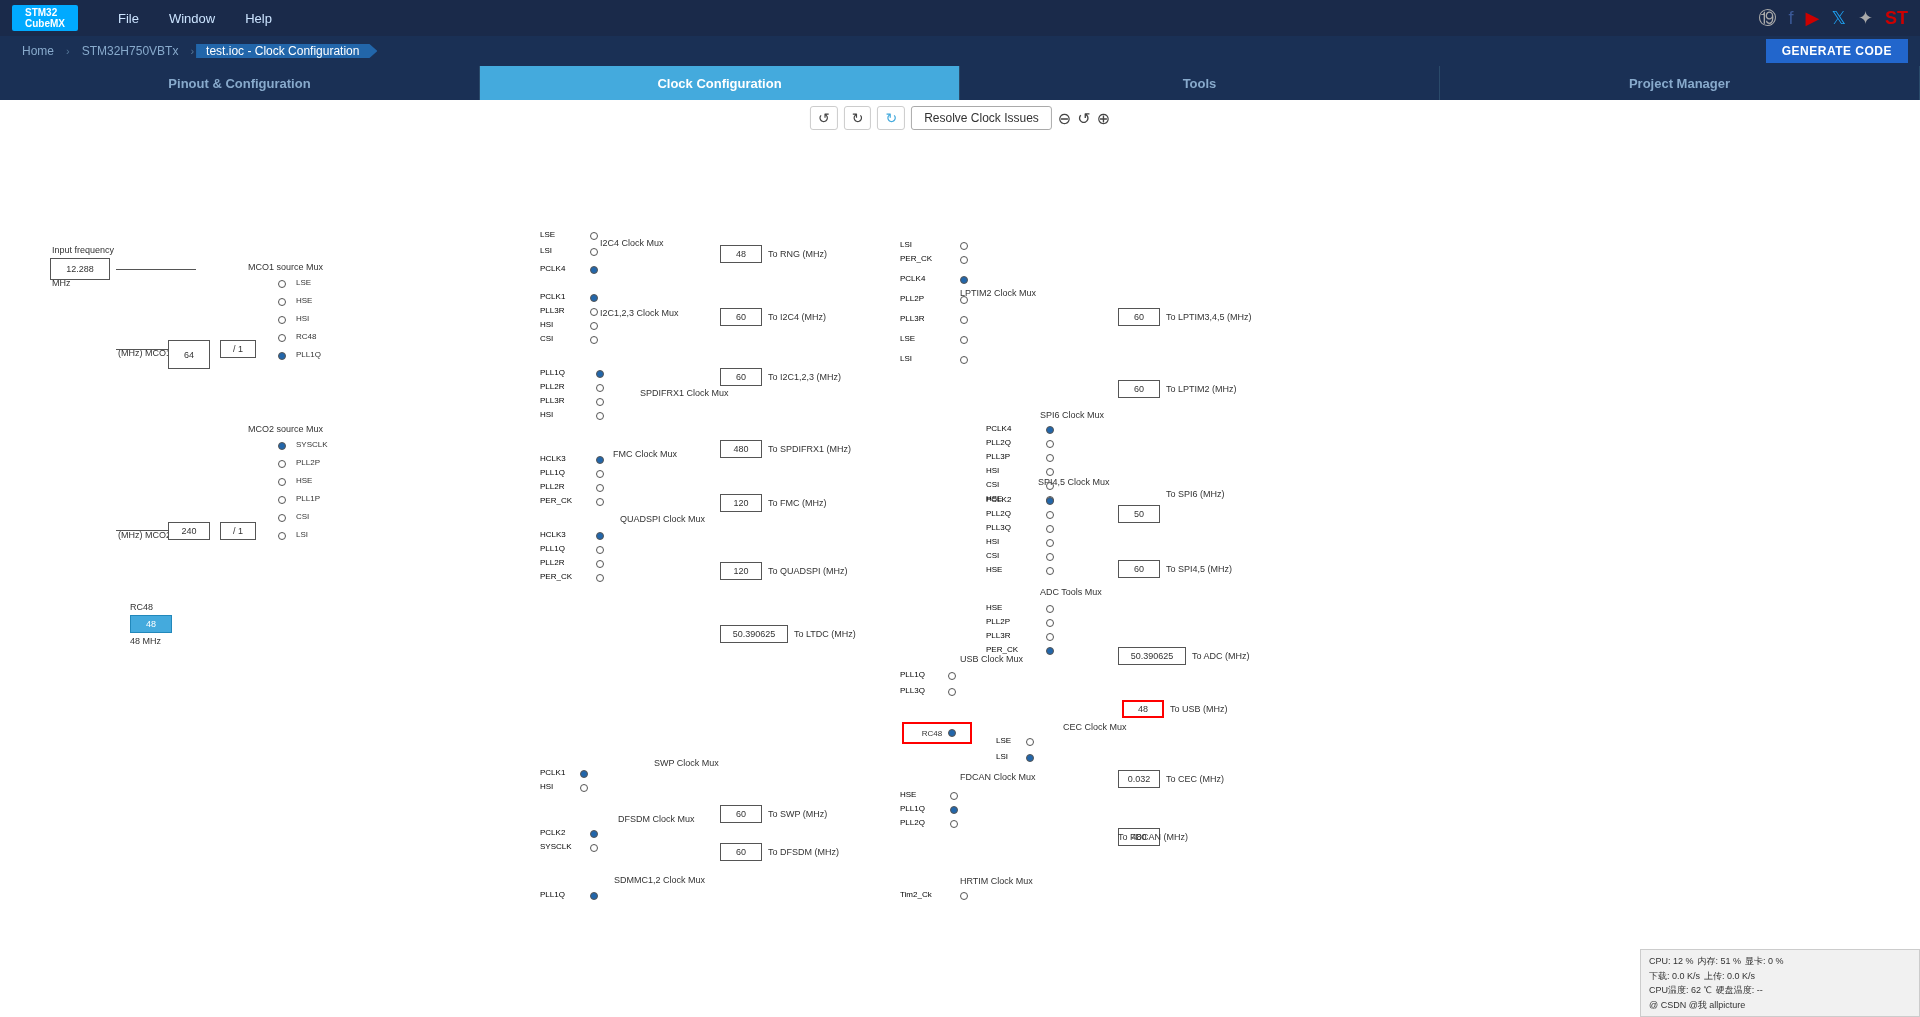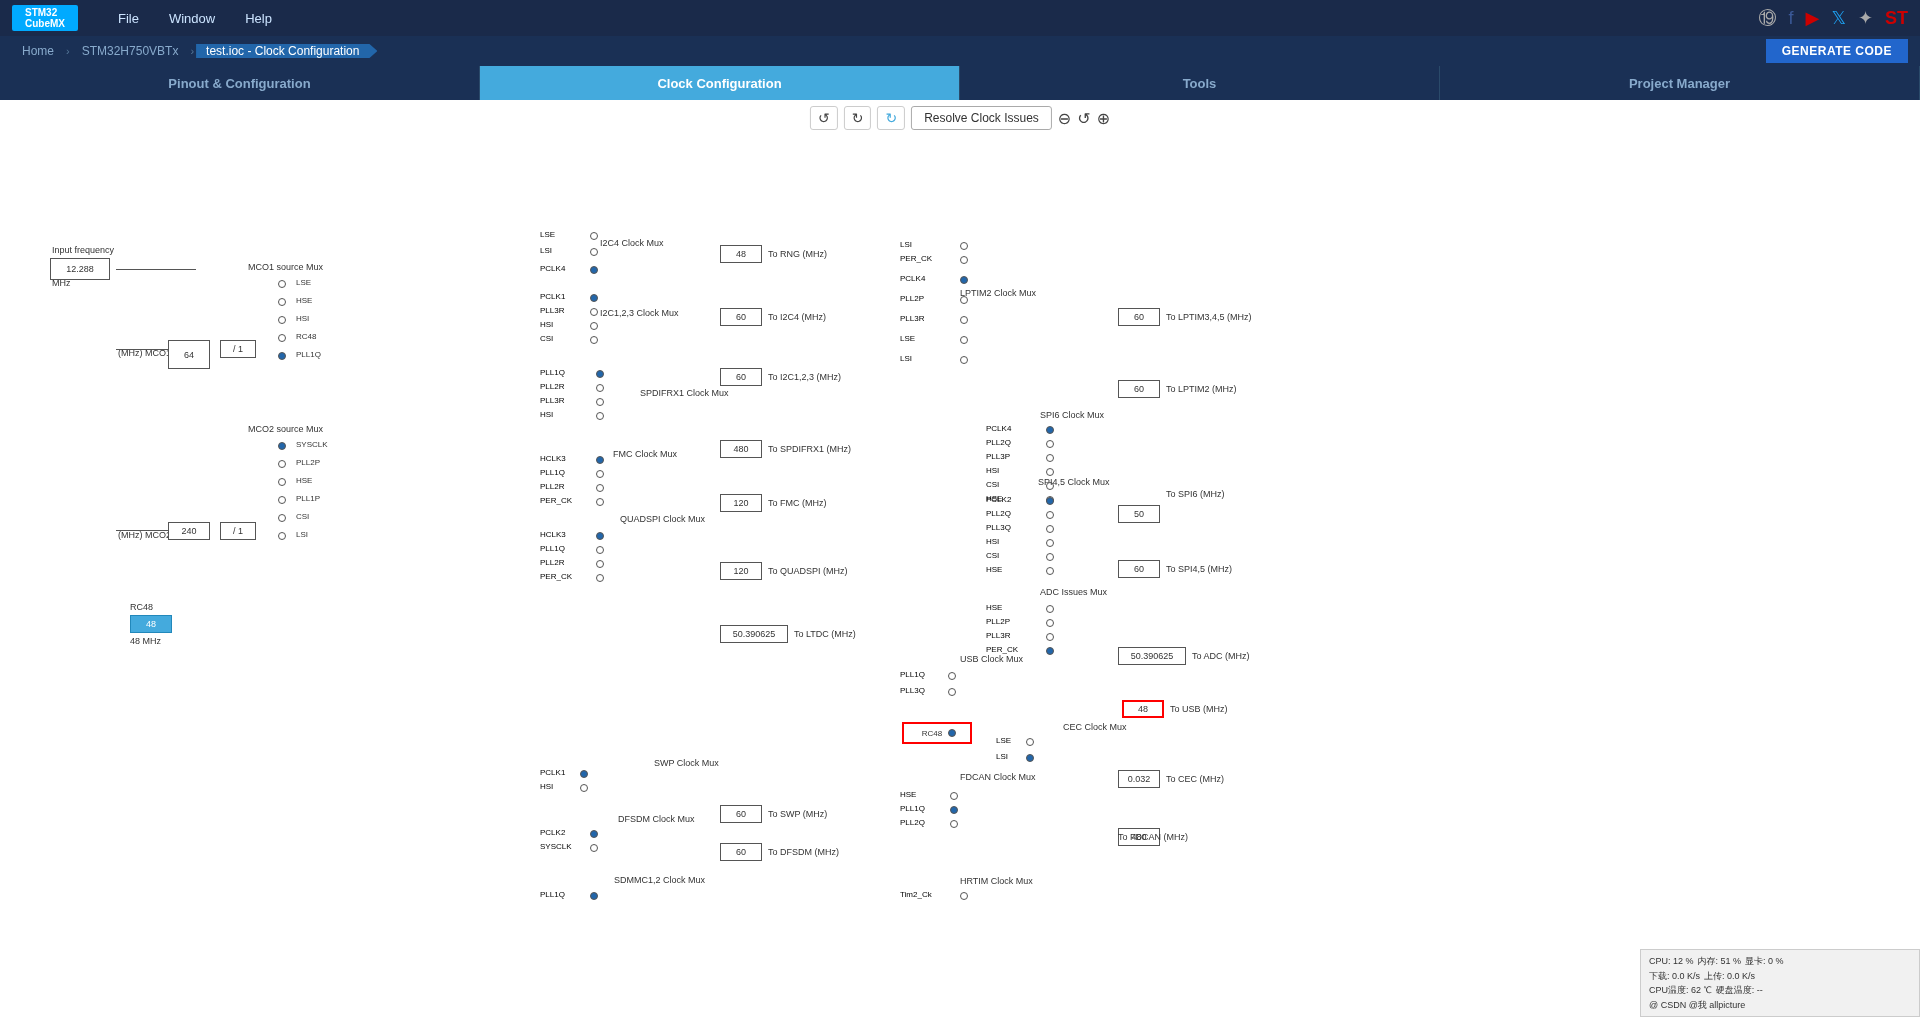--- a/index.html
+++ b/index.html
@@ -311,21 +311,21 @@
     <div class="radio-dot selected" style="left:60px; top:2px;"></div>
     <div class="radio-dot" style="left:60px; top:16px;"></div>
     <div class="radio-dot" style="left:60px; top:30px;"></div>
     <div class="radio-dot" style="left:60px; top:44px;"></div>
     <div class="radio-dot" style="left:60px; top:58px;"></div>
     <div class="radio-dot" style="left:60px; top:72px;"></div>
   </div>
   <div class="clk-box" style="left:1118px; top:460px; width:42px; height:18px;">60</div>
   <div class="clk-label" style="left:1166px; top:464px;">To SPI4,5 (MHz)</div>
 
-  <div class="mux-label" style="left:1040px; top:487px;">ADC Issues Mux</div>
+  <div class="mux-label" style="left:1040px; top:487px;">ADC Tools Mux</div>
   <div style="position:absolute; left:986px; top:503px;">
     <div style="font-size:8px; position:absolute; left:0; top:0;">HSE</div>
     <div style="font-size:8px; position:absolute; left:0; top:14px;">PLL2P</div>
     <div style="font-size:8px; position:absolute; left:0; top:28px;">PLL3R</div>
     <div style="font-size:8px; position:absolute; left:0; top:42px;">PER_CK</div>
     <div class="radio-dot" style="left:60px; top:2px;"></div>
     <div class="radio-dot" style="left:60px; top:16px;"></div>
     <div class="radio-dot" style="left:60px; top:30px;"></div>
     <div class="radio-dot selected" style="left:60px; top:44px;"></div>
   </div>

